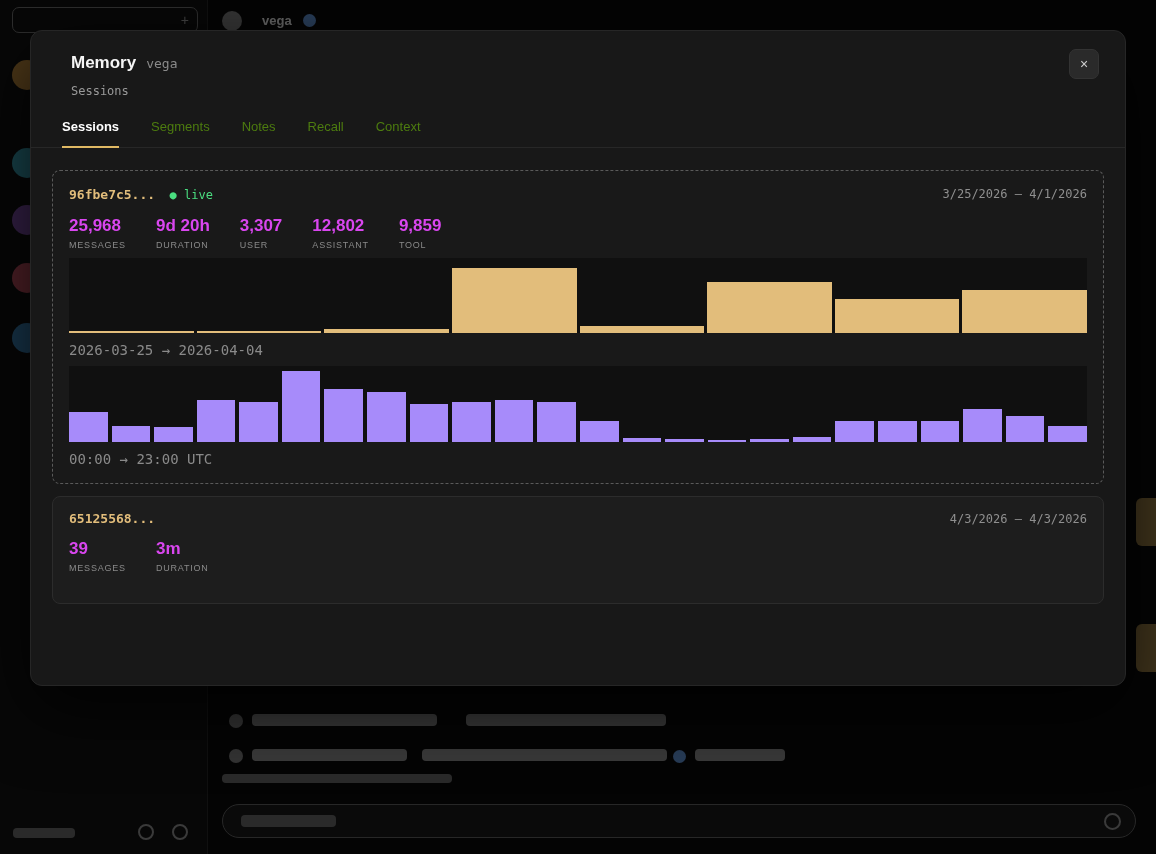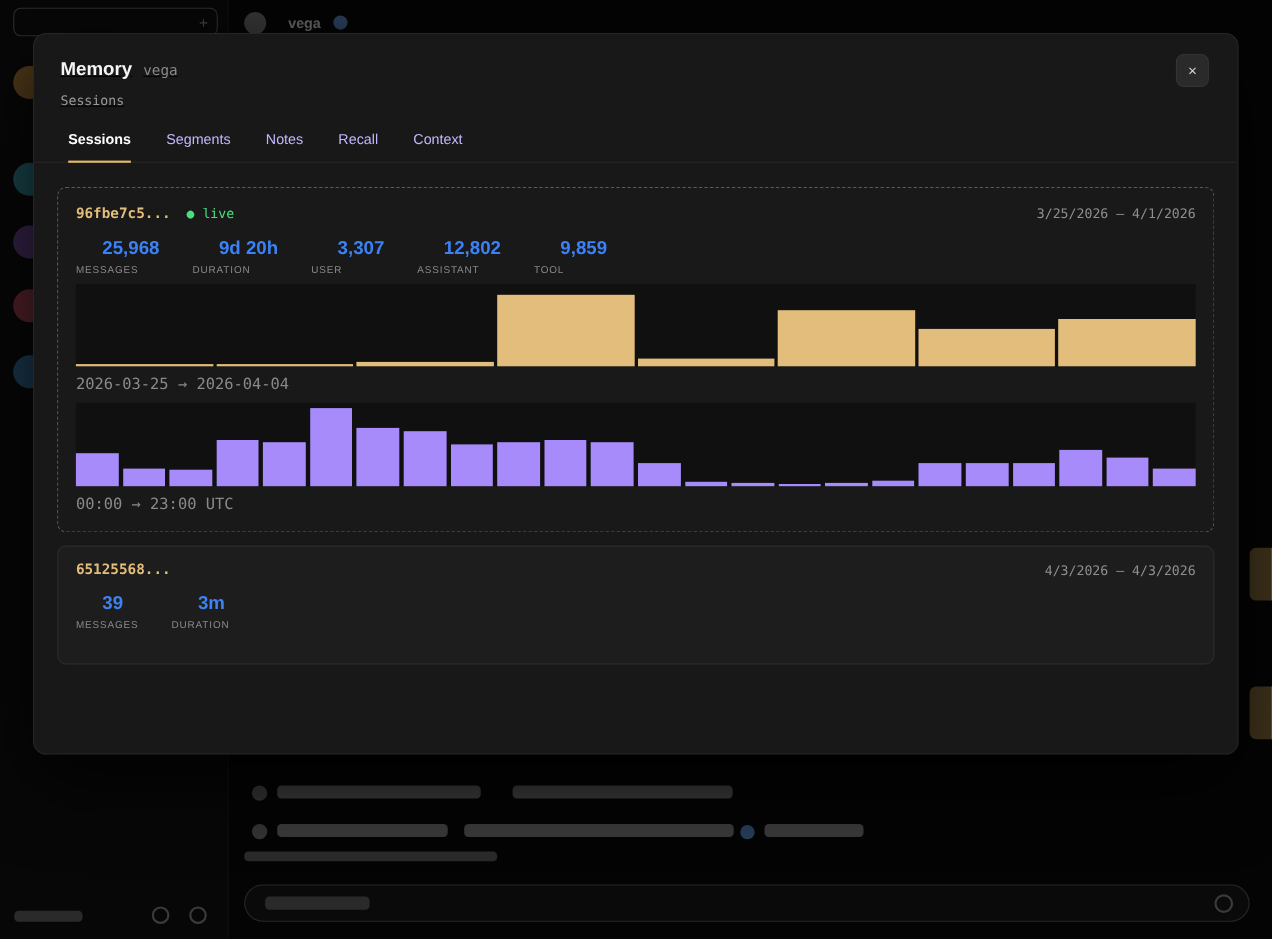--- a/index.html
+++ b/index.html
@@ -29,48 +29,48 @@
                    border:2px solid #999; border-radius:50%; }
   .bg-gold-btn { position:absolute; background:#a8894a; border-radius:6px; width:26px; }
   .bg-circle-icon { position:absolute; width:16px; height:16px; border:2px solid #999; border-radius:50%; }
 
   .overlay { position:absolute; inset:0; background:rgba(0,0,0,0.62); }
 
   
   .modal { position:absolute; left:30px; top:30px; width:1096px; height:656px;
            background:#181818; border:1px solid #262626; border-radius:12px;
            box-shadow:0 24px 70px rgba(0,0,0,0.75); }
-  .modal-header { position:relative; padding:22px 24px 0 24px;text-decoration:underline; }
+  .modal-header { position:relative; padding:22px 24px 0 40px; }
   .title-row { display:flex; align-items:baseline; gap:10px; }
   .modal-title { font-size:17px; font-weight:bold; color:#f5f5f5; }
   .modal-subtitle { font-size:13px; color:#8a8a8a; }
   .breadcrumb { margin-top:11px; font-size:12px; color:#9a9a9a; }
   .close-btn { position:absolute; top:18px; right:26px; width:30px; height:30px;
                background:#2a2a2a; border:1px solid #333; border-radius:7px; color:#cfcfcf;
                display:flex; align-items:center; justify-content:center; font-size:14px; cursor:pointer; }
 
   .tab-bar { display:flex; gap:32px; padding:0 31px; margin-top:10px;
              border-bottom:1px solid #272727; }
-  .tab { font-size:13px; color:#c4b5fd; padding:11px 0 12px; cursor:pointer; }
+  .tab { font-size:13px; color:#4d7c0f; padding:11px 0 12px; cursor:pointer; }
   .tab.active { color:#ffffff; border-bottom:2px solid #e0b964; margin-bottom:-1px; font-weight:bold; }
 
   .content { padding:22px 21px; display:flex; flex-direction:column; gap:12px; }
 
   .card { border-radius:8px; padding:14px 16px 16px; }
   .card-live { border:1px dashed #5a5a5a; background:#191919; }
   .card-plain { border:1px solid #2c2c2c; background:#1d1d1d; padding-bottom:30px; }
 
   .card-header { display:flex; justify-content:space-between; align-items:center; }
   .session-id { font-family:"DejaVu Sans Mono", monospace; font-size:13px; font-weight:600; color:#e2bd7b; }
   .live-badge { font-family:"DejaVu Sans Mono", monospace; font-size:12px; color:#4ade80; margin-left:10px; }
   .date-range { font-family:"DejaVu Sans Mono", monospace; font-size:12px; color:#8f8f8f; }
 
   .stats-row { display:flex; gap:30px; margin-top:13px; }
   .stat { text-align:left; }
-  .stat-value { font-size:17px; font-weight:700; color:#3b82f6;margin-left:24px; }
+  .stat-value { font-size:17px; font-weight:700; color:#d946ef; }
   .stat-label { font-size:9px; color:#8a8a8a; letter-spacing:0.8px; margin-top:4px; }
 
   .chart-title { margin-top:16px; font-size:11px; color:#9a9a9a; letter-spacing:0.5px; }
   .chart { margin-top:8px; background:#101010; display:flex; align-items:flex-end; }
   .chart-daily { height:75px; gap:3px; }
   .chart-hourly { height:76px; gap:4px; }
   .chart .bar { flex:1; min-height:2px; }
   .chart-footer { margin-top:9px; font-family:"DejaVu Sans Mono", monospace; font-size:14px; color:#8a8a8a; }
 </style>
 </head>

